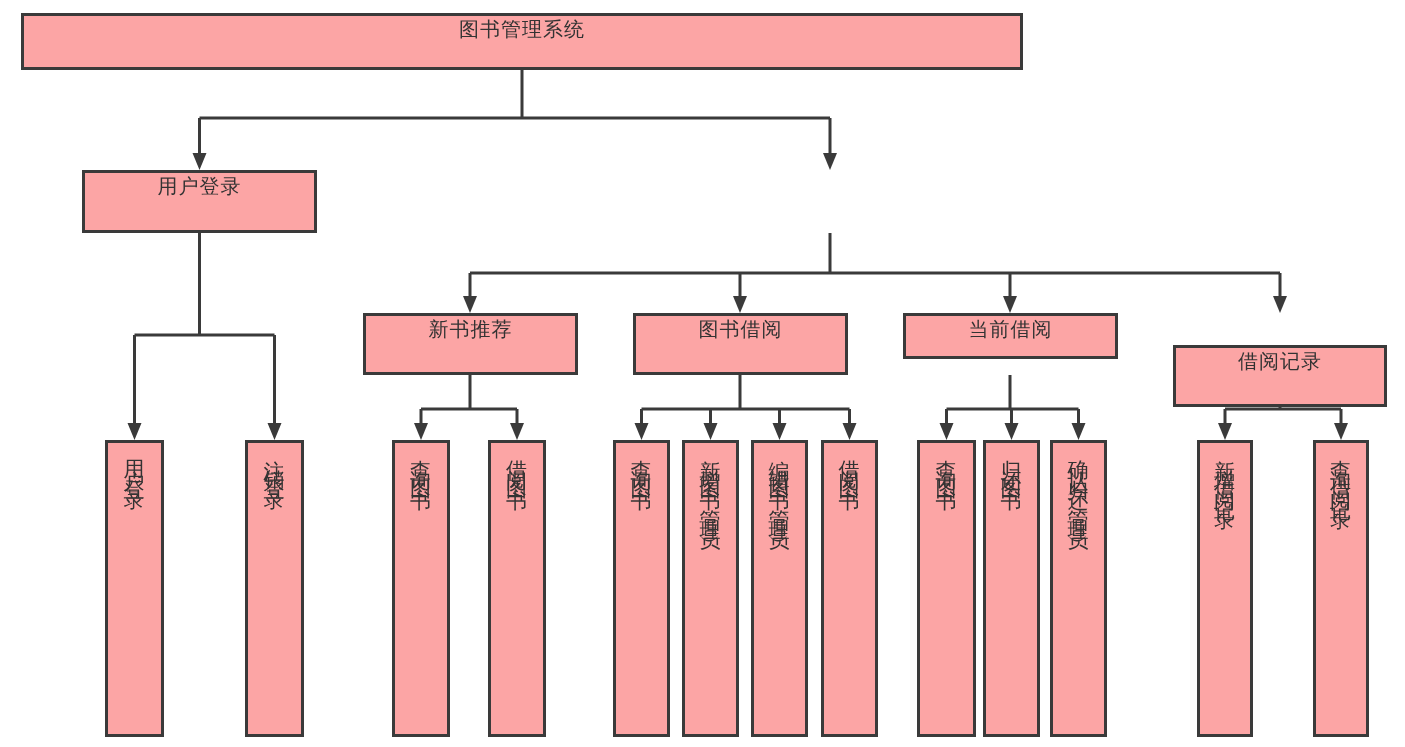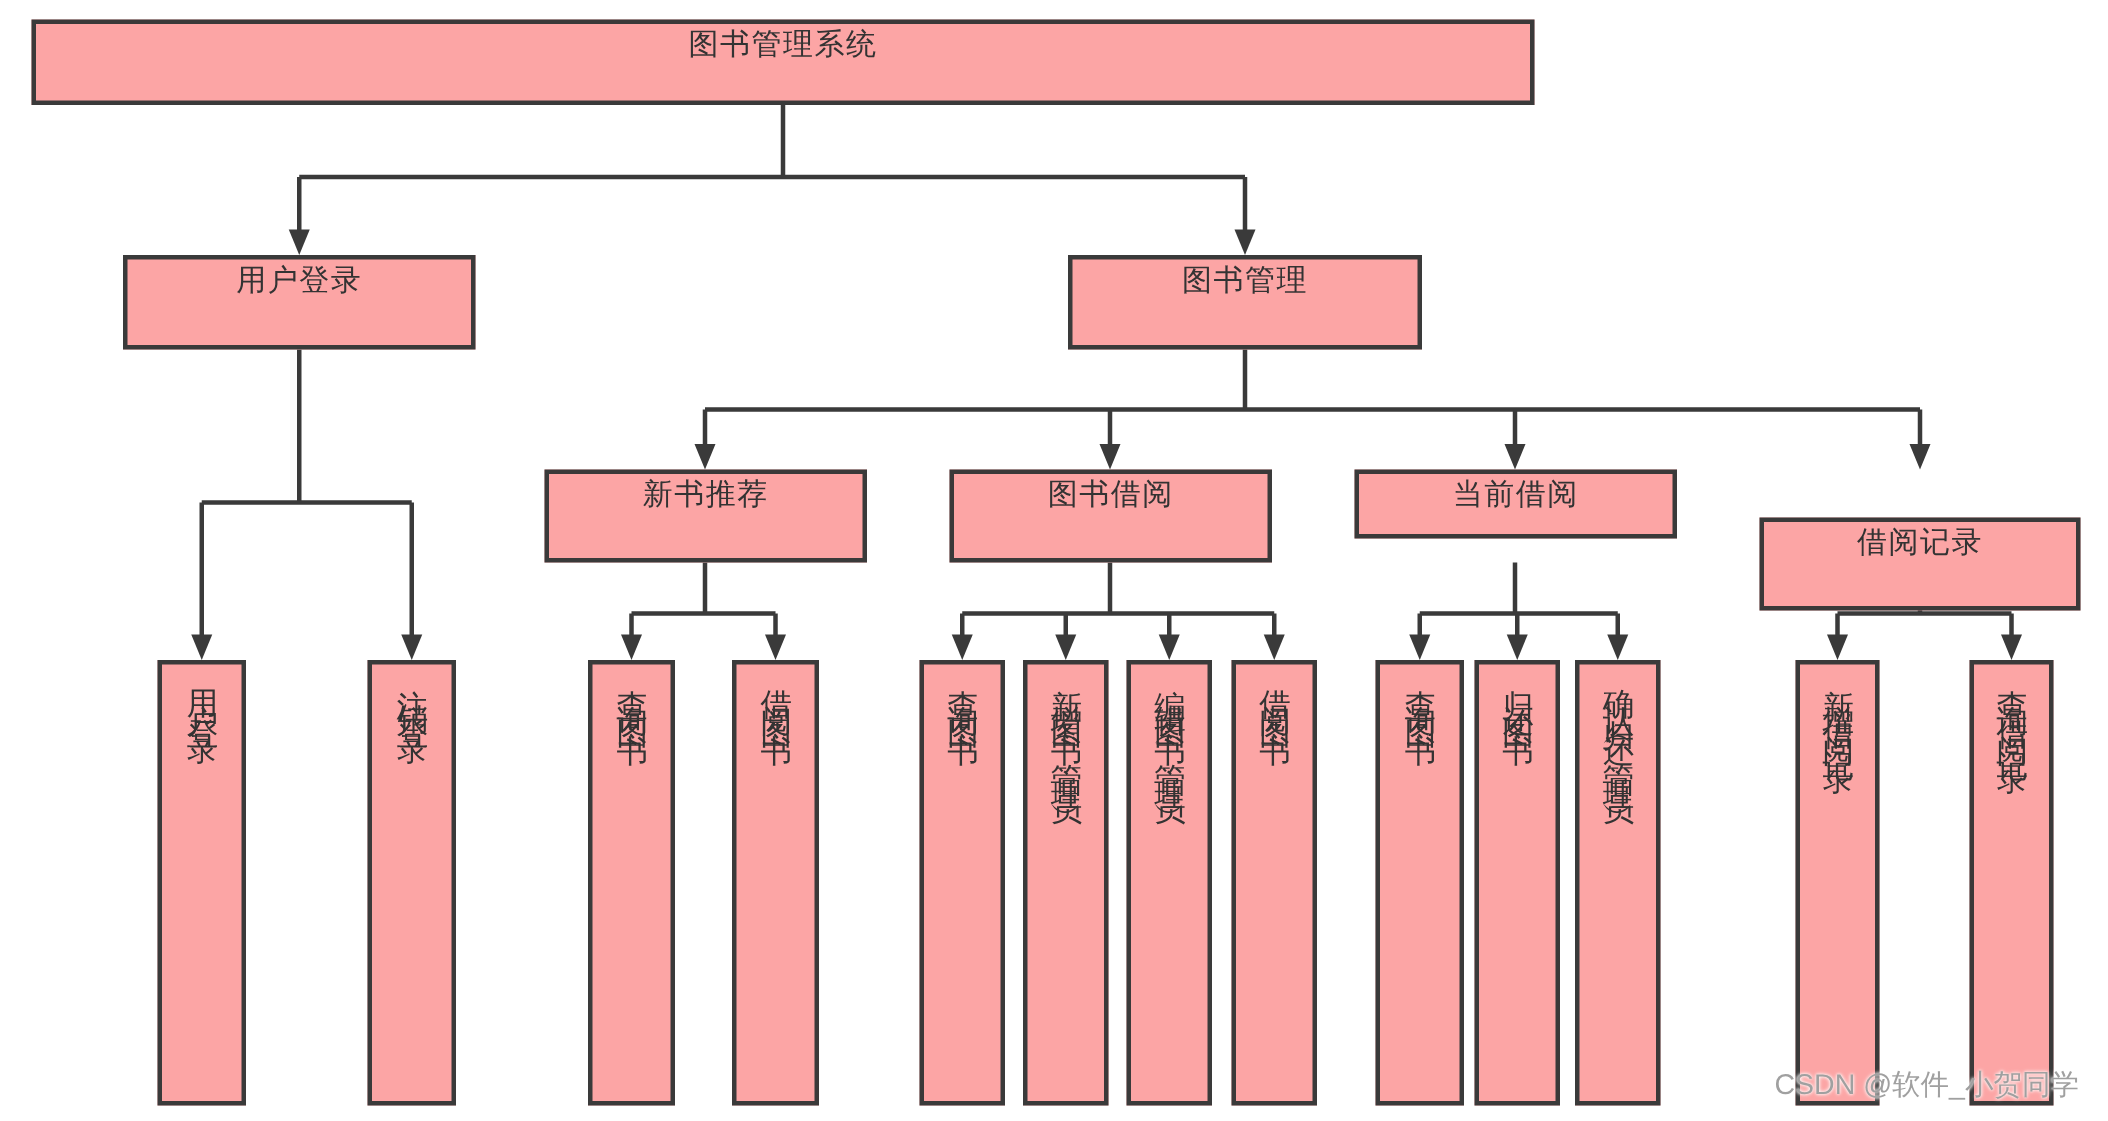--- a/index.html
+++ b/index.html
@@ -120,23 +120,20 @@
     </g>
   </svg>
 
   <div class="box hbox" style="left:21px; top:13px; width:1002px; height:57px;">
     <span>图书管理系统</span>
   </div>
 
   <div class="box hbox" style="left:82px; top:170px; width:235px; height:63px;">
     <span>用户登录</span>
   </div>
-  <div class="box hbox" style="left:712px; top:170px; width:236px; height:63px;">
-    <span>图书管理</span>
-  </div>
 
   <div class="box hbox" style="left:363px; top:313px; width:215px; height:62px;">
     <span>新书推荐</span>
   </div>
   <div class="box hbox" style="left:633px; top:313px; width:215px; height:62px;">
     <span>图书借阅</span>
   </div>
   <div class="box hbox" style="left:903px; top:313px; width:215px; height:46px;">
     <span>当前借阅</span>
   </div>
@@ -181,15 +178,14 @@
     <span>确认归还（管理员）</span>
   </div>
 
   <div class="box leaf" style="left:1197px; top:440px; width:56px; height:297px;">
     <span>新增借阅记录</span>
   </div>
   <div class="box leaf" style="left:1313px; top:440px; width:56px; height:297px;">
     <span>查询借阅记录</span>
   </div>
 
-  <div class="watermark">CSDN @软件_小贺同学</div>
 
 </div>
 
 </body></html>

